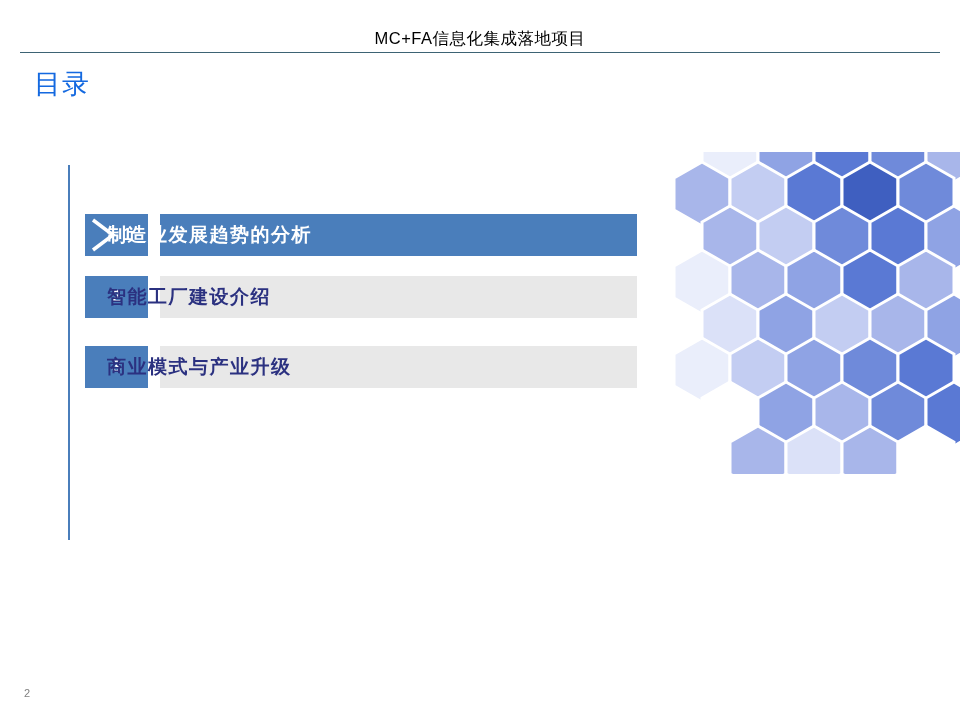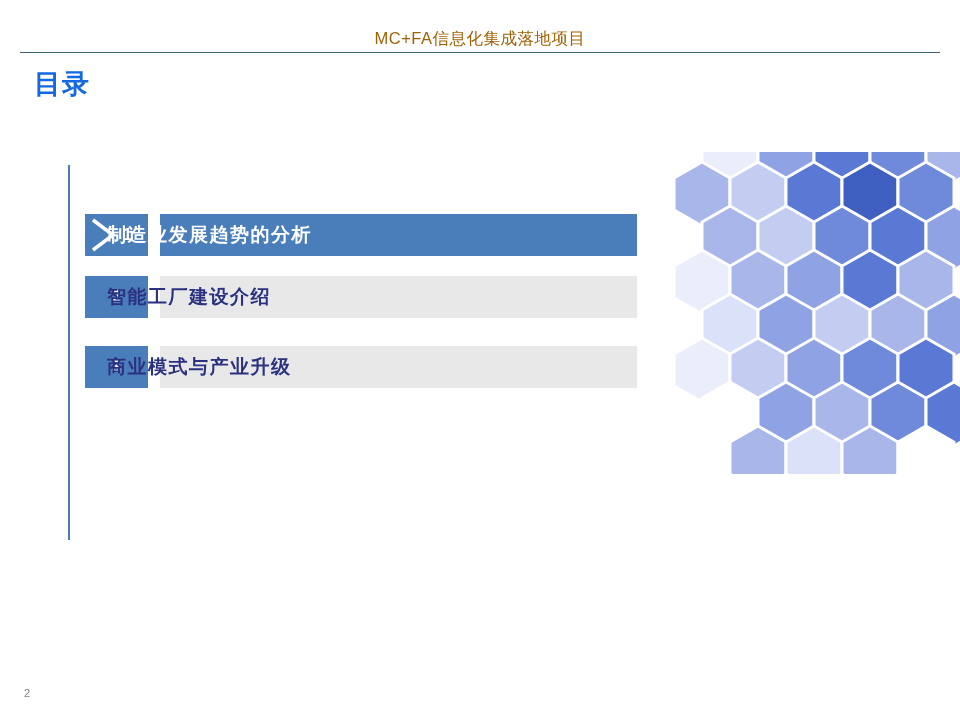--- a/index.html
+++ b/index.html
@@ -21,41 +21,41 @@
 
   
   #header-title {
     position: absolute;
     left: 0;
     top: 28px;
     width: 960px;
     text-align: center;
     font-size: 16.5px;
     font-weight: 400;
-    color: #a16207;
+    color: #000000;
     letter-spacing: 0.5px;
     line-height: 20px;
     white-space: nowrap;
   }
   #header-rule {
     position: absolute;
     left: 20px;
     top: 52px;
     width: 920px;
     height: 1px;
     background: #3d6374;
   }
 
   
   #page-title {
     position: absolute;
     left: 34px;
     top: 67px;
     font-size: 27px;
-    font-weight: bold;
+    font-weight: normal;
     color: #1469e0;
     letter-spacing: 1px;
     line-height: 34px;
     white-space: nowrap;
   }
 
   
   #left-rule {
     position: absolute;
     left: 68px;

